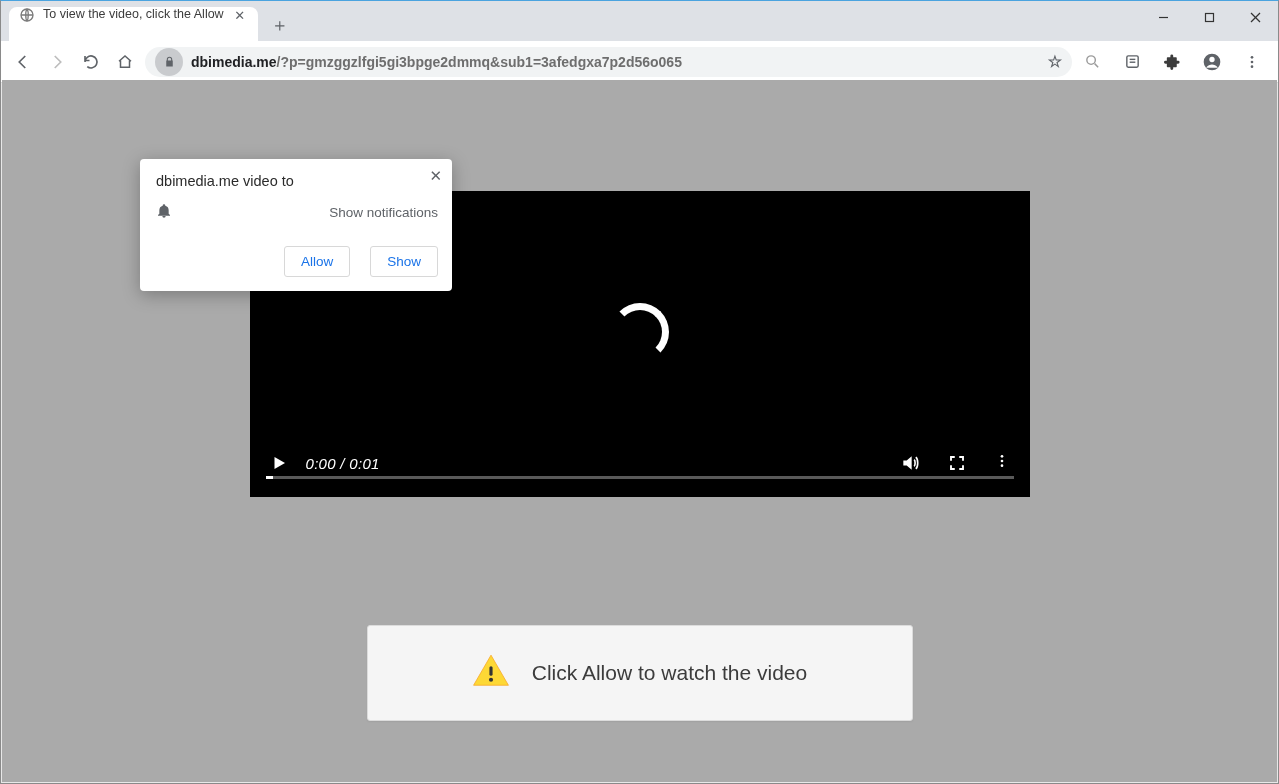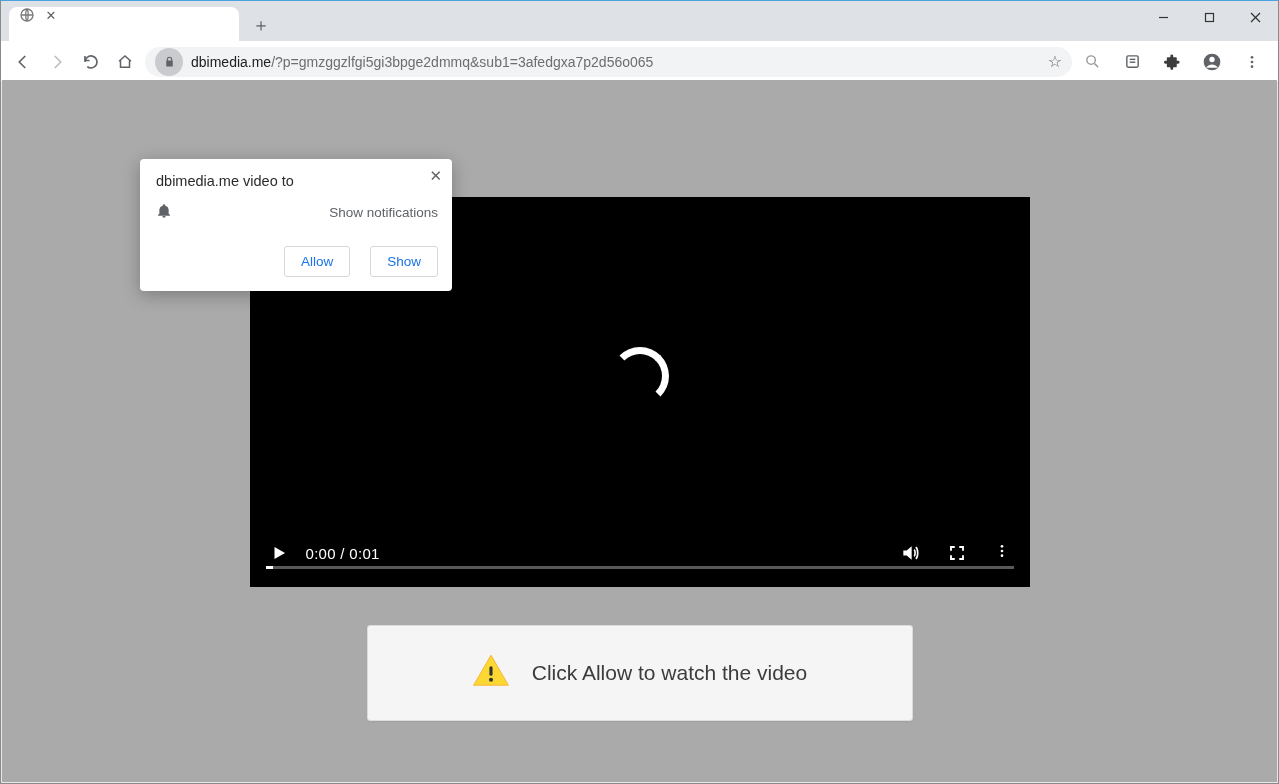--- a/index.html
+++ b/index.html
@@ -55,21 +55,21 @@
   .window-controls {
     position:absolute; right:0; top:0; height:40px; display:flex;
   }
   .window-controls div {
     width:46px;height:32px;display:flex;align-items:center;justify-content:center;
     color:#333;font-size:13px;cursor:pointer;
   }
   
   .toolbar {
     height:42px;background:#fff;display:flex;align-items:center;
-    padding:0 8px;gap:6px;border-bottom:1px solid #d9d9d9;
+    padding:0 8px;gap:6px;border-bottom:1px solid #d9d9d9;font-weight:bold;
   }
   .icon-btn {
     width:28px;height:28px;display:flex;align-items:center;justify-content:center;
     color:#5f6368;cursor:pointer;border-radius:50%;
     font-size:16px;
   }
   .icon-btn.disabled { color:#bdbdbd; cursor:default;}
   .address-bar {
     flex:1;height:30px;background:#f1f3f4;border-radius:15px;
     display:flex;align-items:center;padding:0 10px;gap:8px;
@@ -84,23 +84,24 @@
   .url .domain { color:#202124;}
   .star { color:#5f6368; font-size:16px; cursor:pointer;}
   .right-icons { display:flex;gap:12px;align-items:center;padding-right:4px;}
   
   .content {
     position:absolute; left:1px; right:1px; top:79px; bottom:1px;
     background:#aaaaaa;
   }
   
   .player {
-    position:absolute; width:780px; height:390px;
-    left:50%; transform:translateX(-50%); top:117px;
+    position:absolute; width:780px; height:306px;
+    left:50%; transform:translateX(-50%); top:111px;
     background:#000;
+    font-style:italic;
   }
   .spinner {
     position:absolute; left:50%; top:46%; transform:translate(-50%,-50%);
     width:58px;height:58px;
     border:7px solid transparent;
     border-top-color:#fff;border-right-color:#fff;
     border-radius:50%;
   }
   .video-controls {
     position:absolute; left:0;right:0;bottom:0;height:56px;
@@ -147,20 +148,21 @@
 <body>
 
 <div class="tab-strip">
   <div class="tab">
     <span class="favicon">
       <svg width="16" height="16" viewBox="0 0 24 24" fill="none" stroke="currentColor" stroke-width="2">
           <circle cx="12" cy="12" r="9"></circle>
           <path d="M3 12h18M12 3c2.5 3 2.5 15 0 18M12 3c-2.5 3-2.5 15 0 18"></path>
         </svg>
     </span>
+    <span class="title">To view the video, click the Allow</span>
     <span class="close">✕</span>
   </div>
   <div class="new-tab">＋</div>
   <div class="window-controls">
     <div>
         <svg width="11" height="11">
           <line x1="1" y1="5.5" x2="10" y2="5.5" stroke="#333" stroke-width="1.2"></line>
         </svg>
       </div>
     <div>

